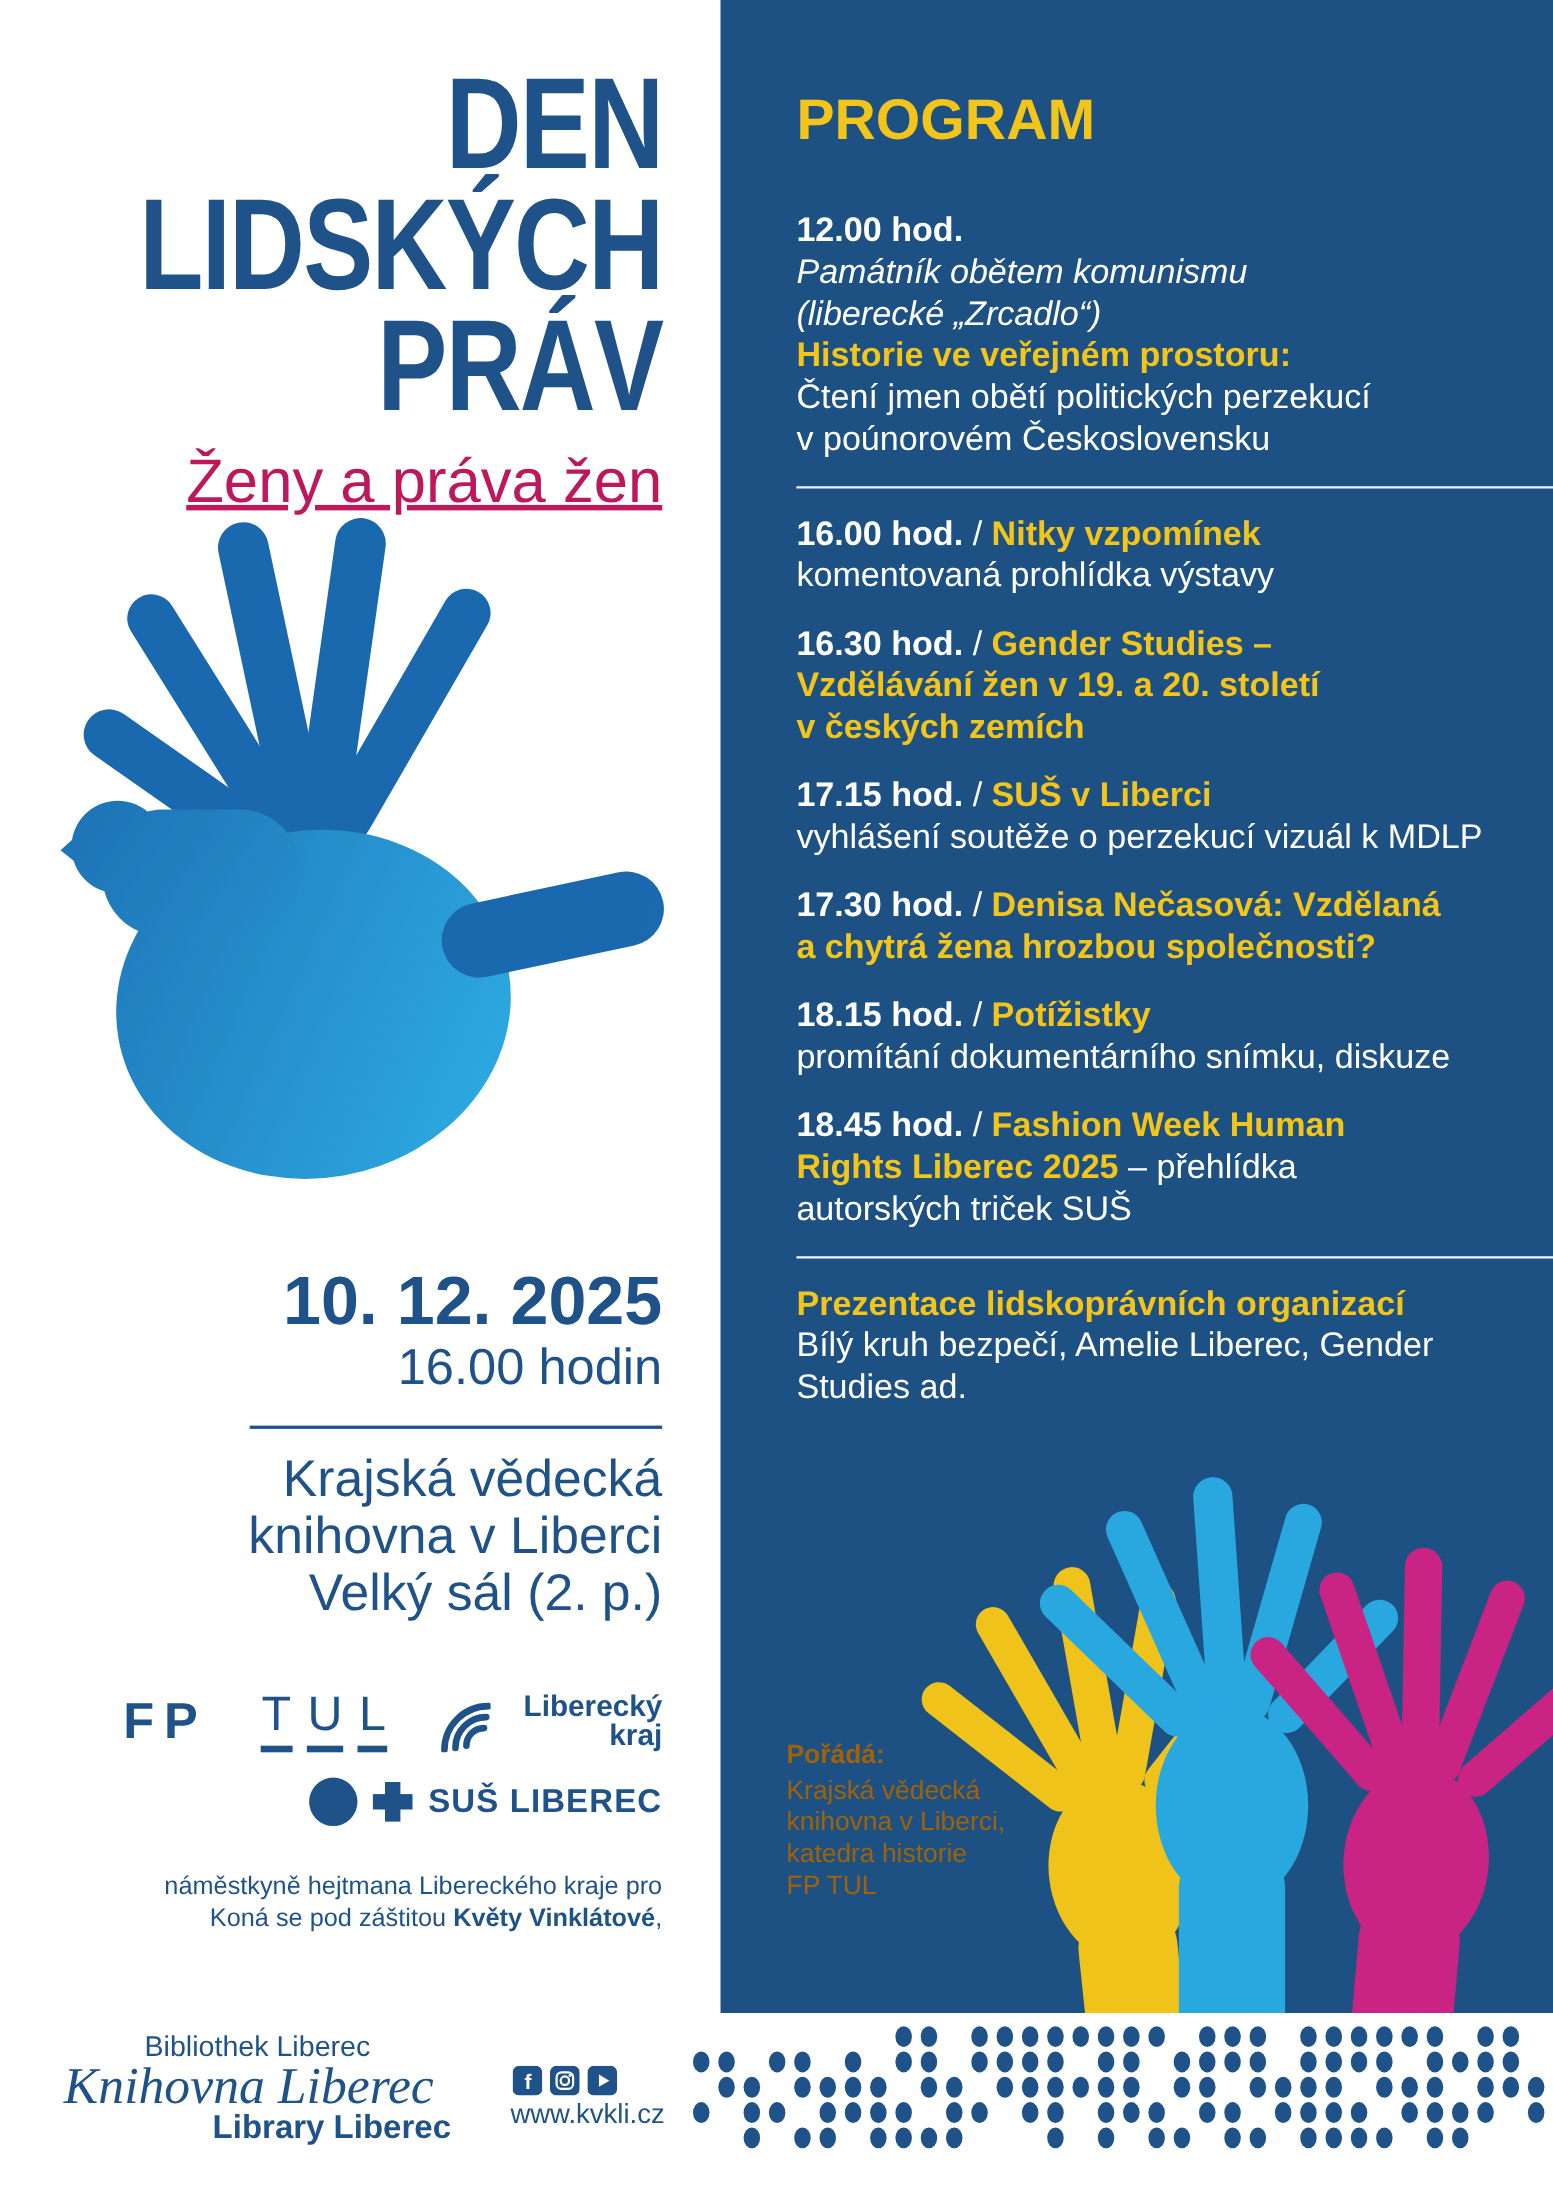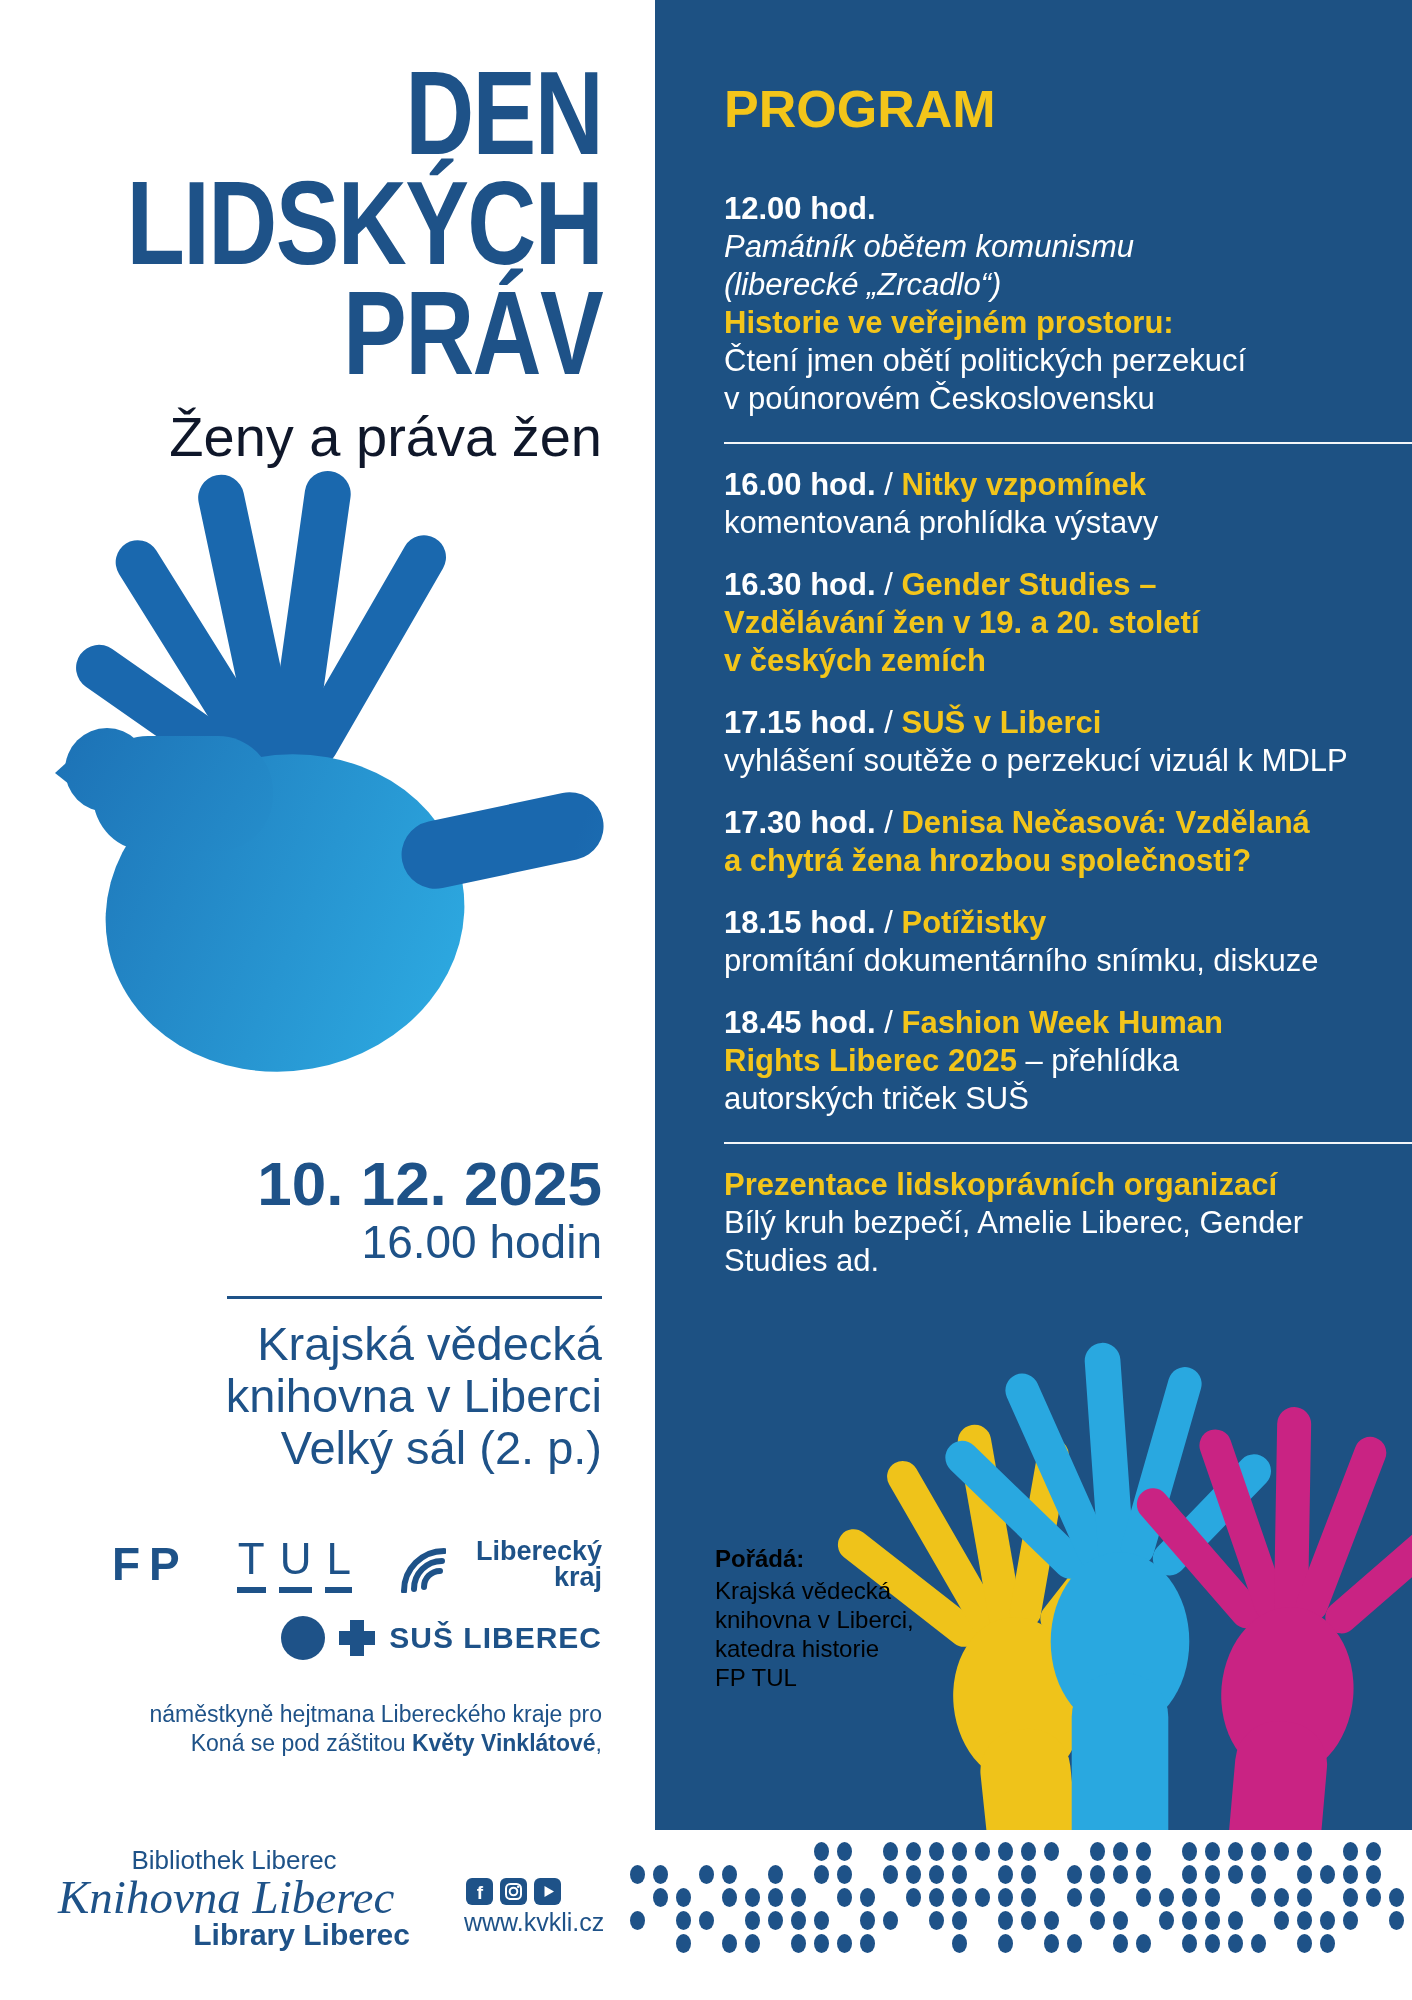--- a/index.html
+++ b/index.html
@@ -6,21 +6,21 @@
   body{
     width:1412px;height:2000px;position:relative;background:#ffffff;
     font-family:"Liberation Sans", sans-serif;overflow:hidden;
   }
   .abs{position:absolute;}
 
   
   .title-block{position:absolute;top:58px;right:810px;text-align:right;color:#1e5288;}
   .title-line{font-size:118px;line-height:110px;font-weight:bold;letter-spacing:-2px;
     transform:scaleX(0.81);transform-origin:100% 50%;white-space:nowrap;}
-  .subtitle{position:absolute;top:404px;right:810px;font-size:56px;color:#0f172a;white-space:nowrap;}
+  .subtitle{position:absolute;top:404px;right:810px;font-size:56px;color:#be185d;white-space:nowrap;text-decoration:underline;}
 
   .date-block{position:absolute;top:1152px;right:810px;text-align:right;color:#1e5288;}
   .date{font-size:62px;font-weight:bold;line-height:64px;white-space:nowrap;}
   .time{font-size:46px;line-height:52px;}
   .date-rule{position:absolute;top:1296px;right:810px;width:375px;border-top:3px solid #1e5288;}
   .venue{position:absolute;top:1318px;right:810px;text-align:right;color:#1e5288;
     font-size:47px;line-height:52px;}
 
   .logo-row{position:absolute;top:1534px;right:810px;display:flex;align-items:center;gap:48px;color:#1e5288;}
   .fp{font-size:46px;font-weight:600;letter-spacing:9px;}
@@ -43,21 +43,21 @@
   .program{position:absolute;left:724px;top:80px;right:0;color:#ffffff;}
   .prog-heading{font-size:52px;line-height:58px;font-weight:bold;color:#f3c51a;margin-bottom:52px;}
   .prog-line{font-size:31px;line-height:38px;white-space:nowrap;}
   .prog-item{margin-bottom:24px;}
   .prog-sep{border-top:2px solid rgba(255,255,255,0.95);margin:22px 0;}
   .seg-wb{color:#ffffff;font-weight:bold;}
   .seg-w{color:#ffffff;}
   .seg-wi{color:#ffffff;font-style:italic;}
   .seg-yb{color:#f3c51a;font-weight:bold;}
 
-  .organizer{position:absolute;left:715px;top:1544px;color:#000000;font-size:24px;line-height:29px;}
+  .organizer{position:absolute;left:715px;top:1581px;color:#a16207;font-size:24px;line-height:29px;}
   .organizer .org-label{font-weight:bold;margin-bottom:3px;}
 
   
   .footer-logo{position:absolute;left:58px;top:1846px;width:352px;color:#1e5288;}
   .flogo-top{font-size:26px;line-height:28px;text-align:center;}
   .flogo-main{font-family:"Liberation Serif", serif;font-style:italic;font-size:47px;line-height:46px;white-space:nowrap;}
   .flogo-bottom{font-size:30px;line-height:30px;font-weight:bold;text-align:right;margin-top:0px;}
 
   .social{position:absolute;left:466px;top:1878px;display:flex;gap:7px;}
   .social .icon{width:27px;height:27px;}

